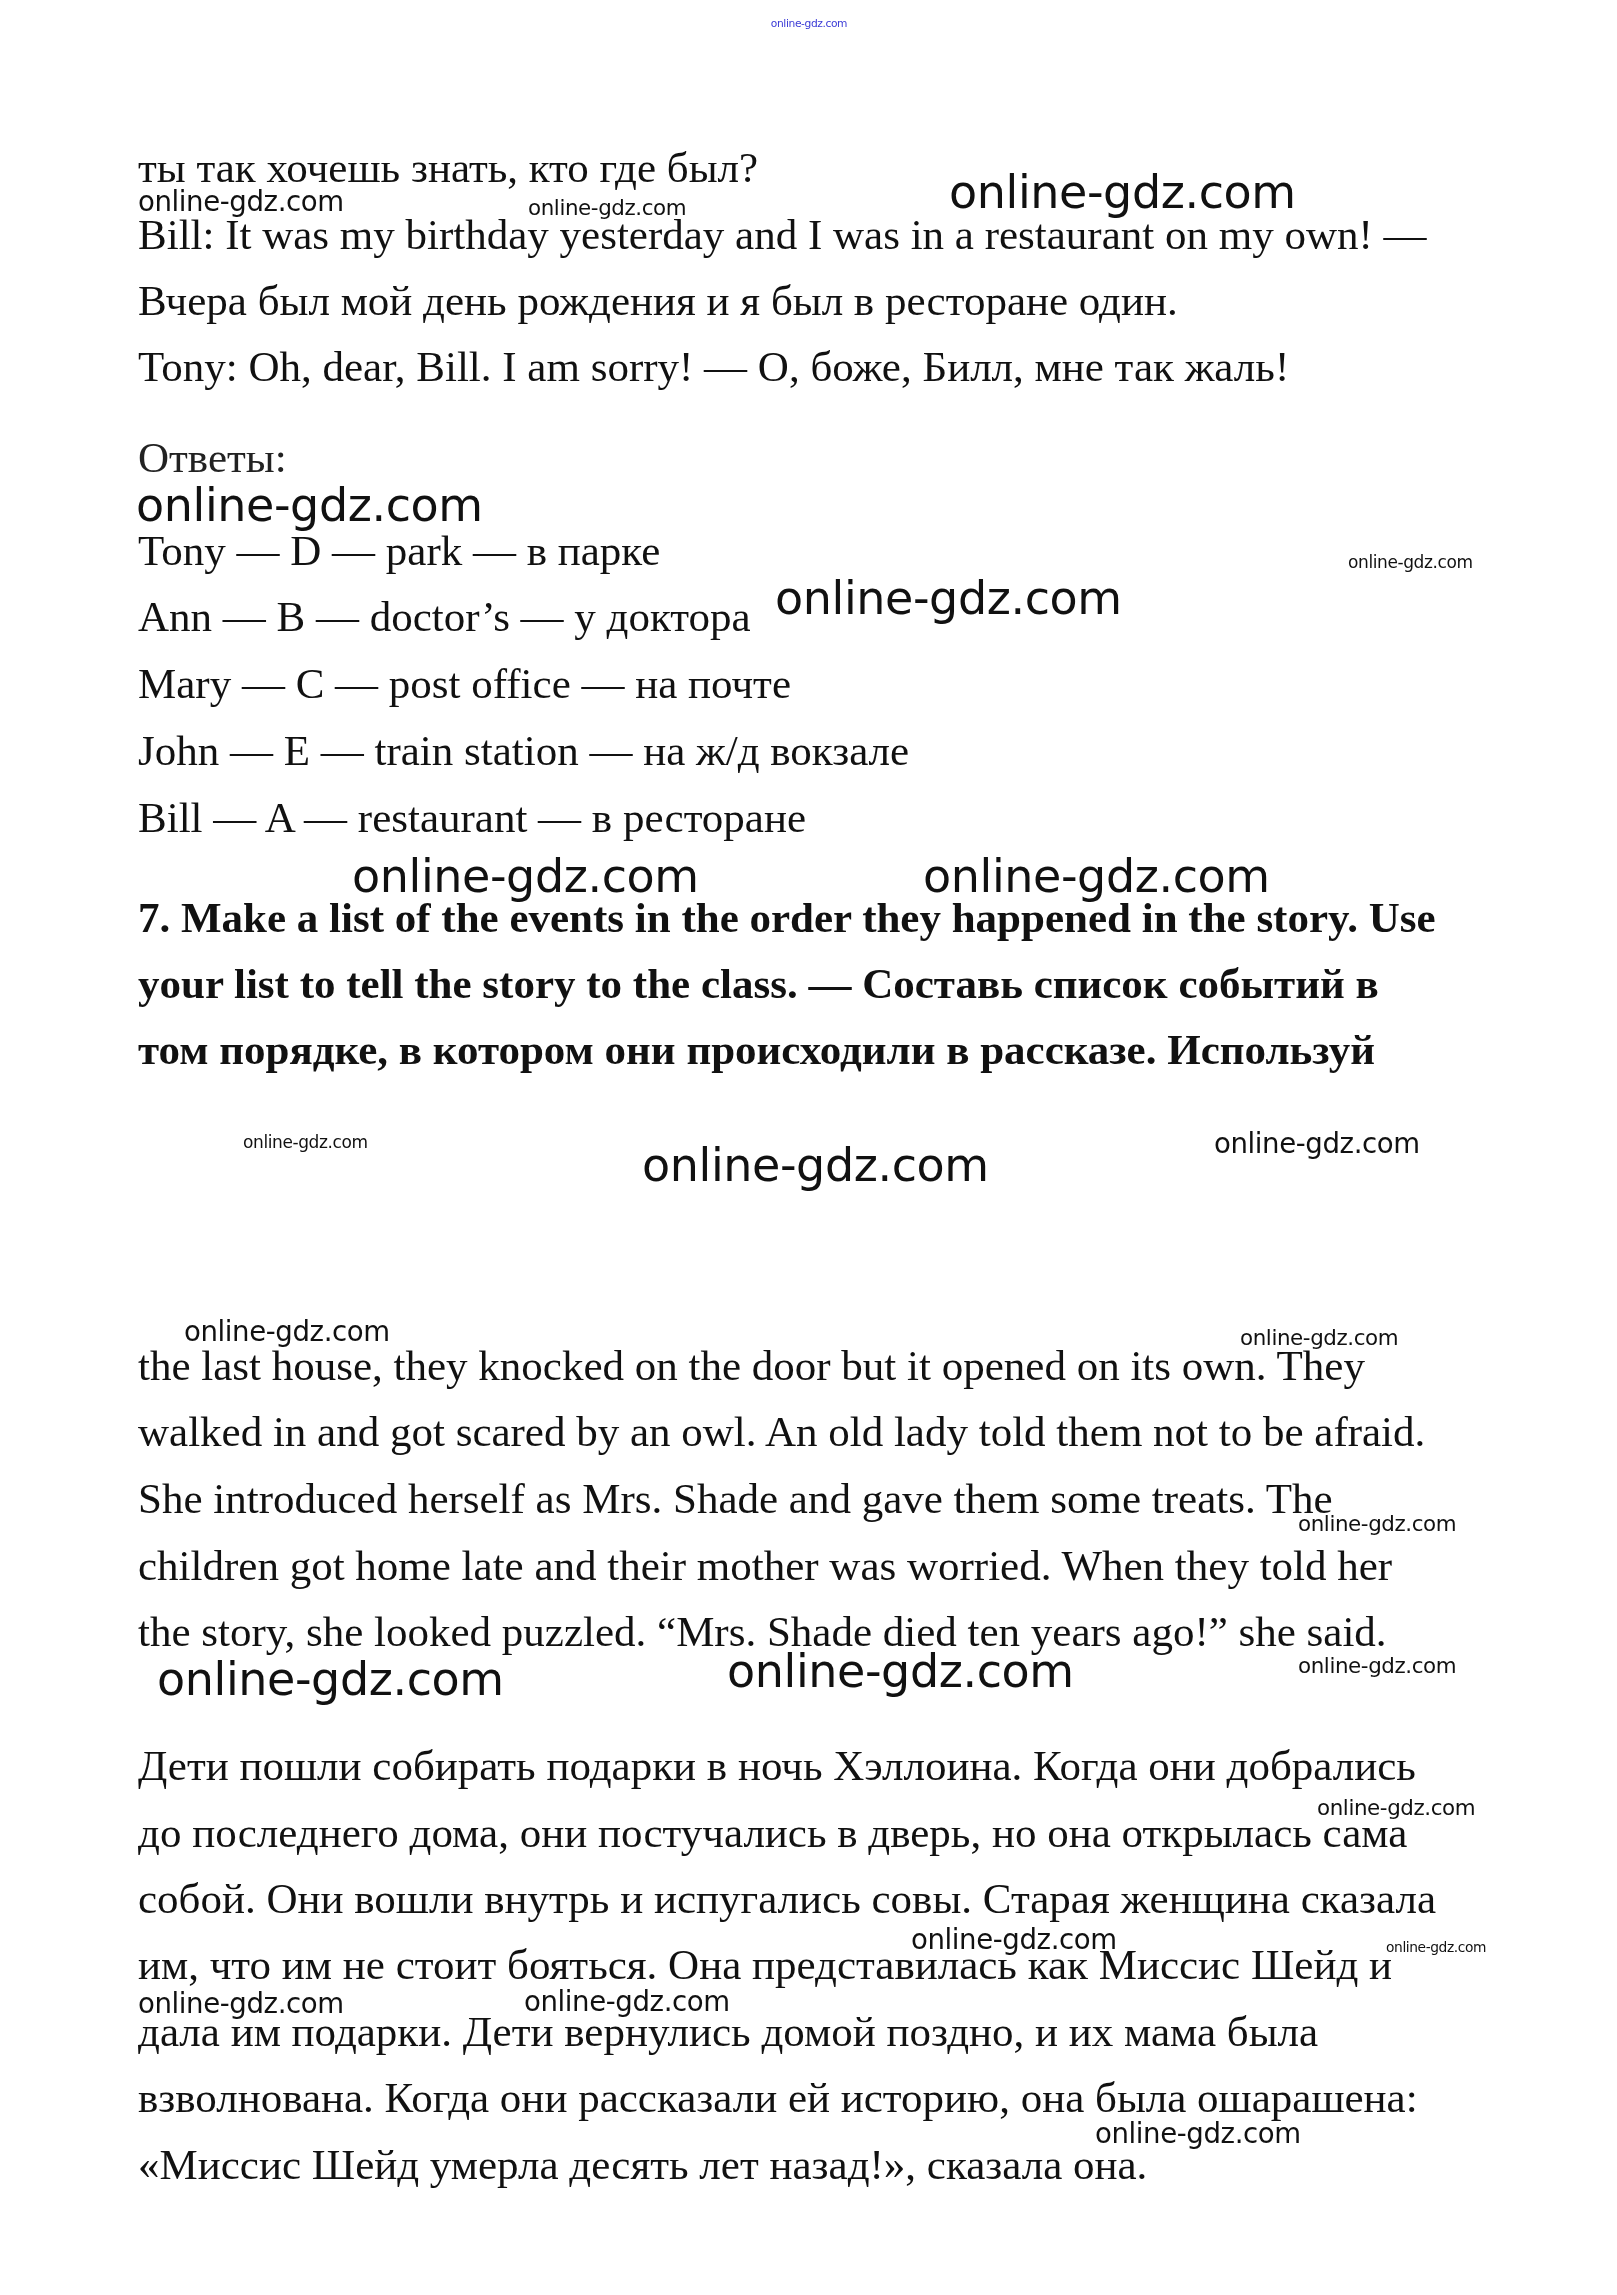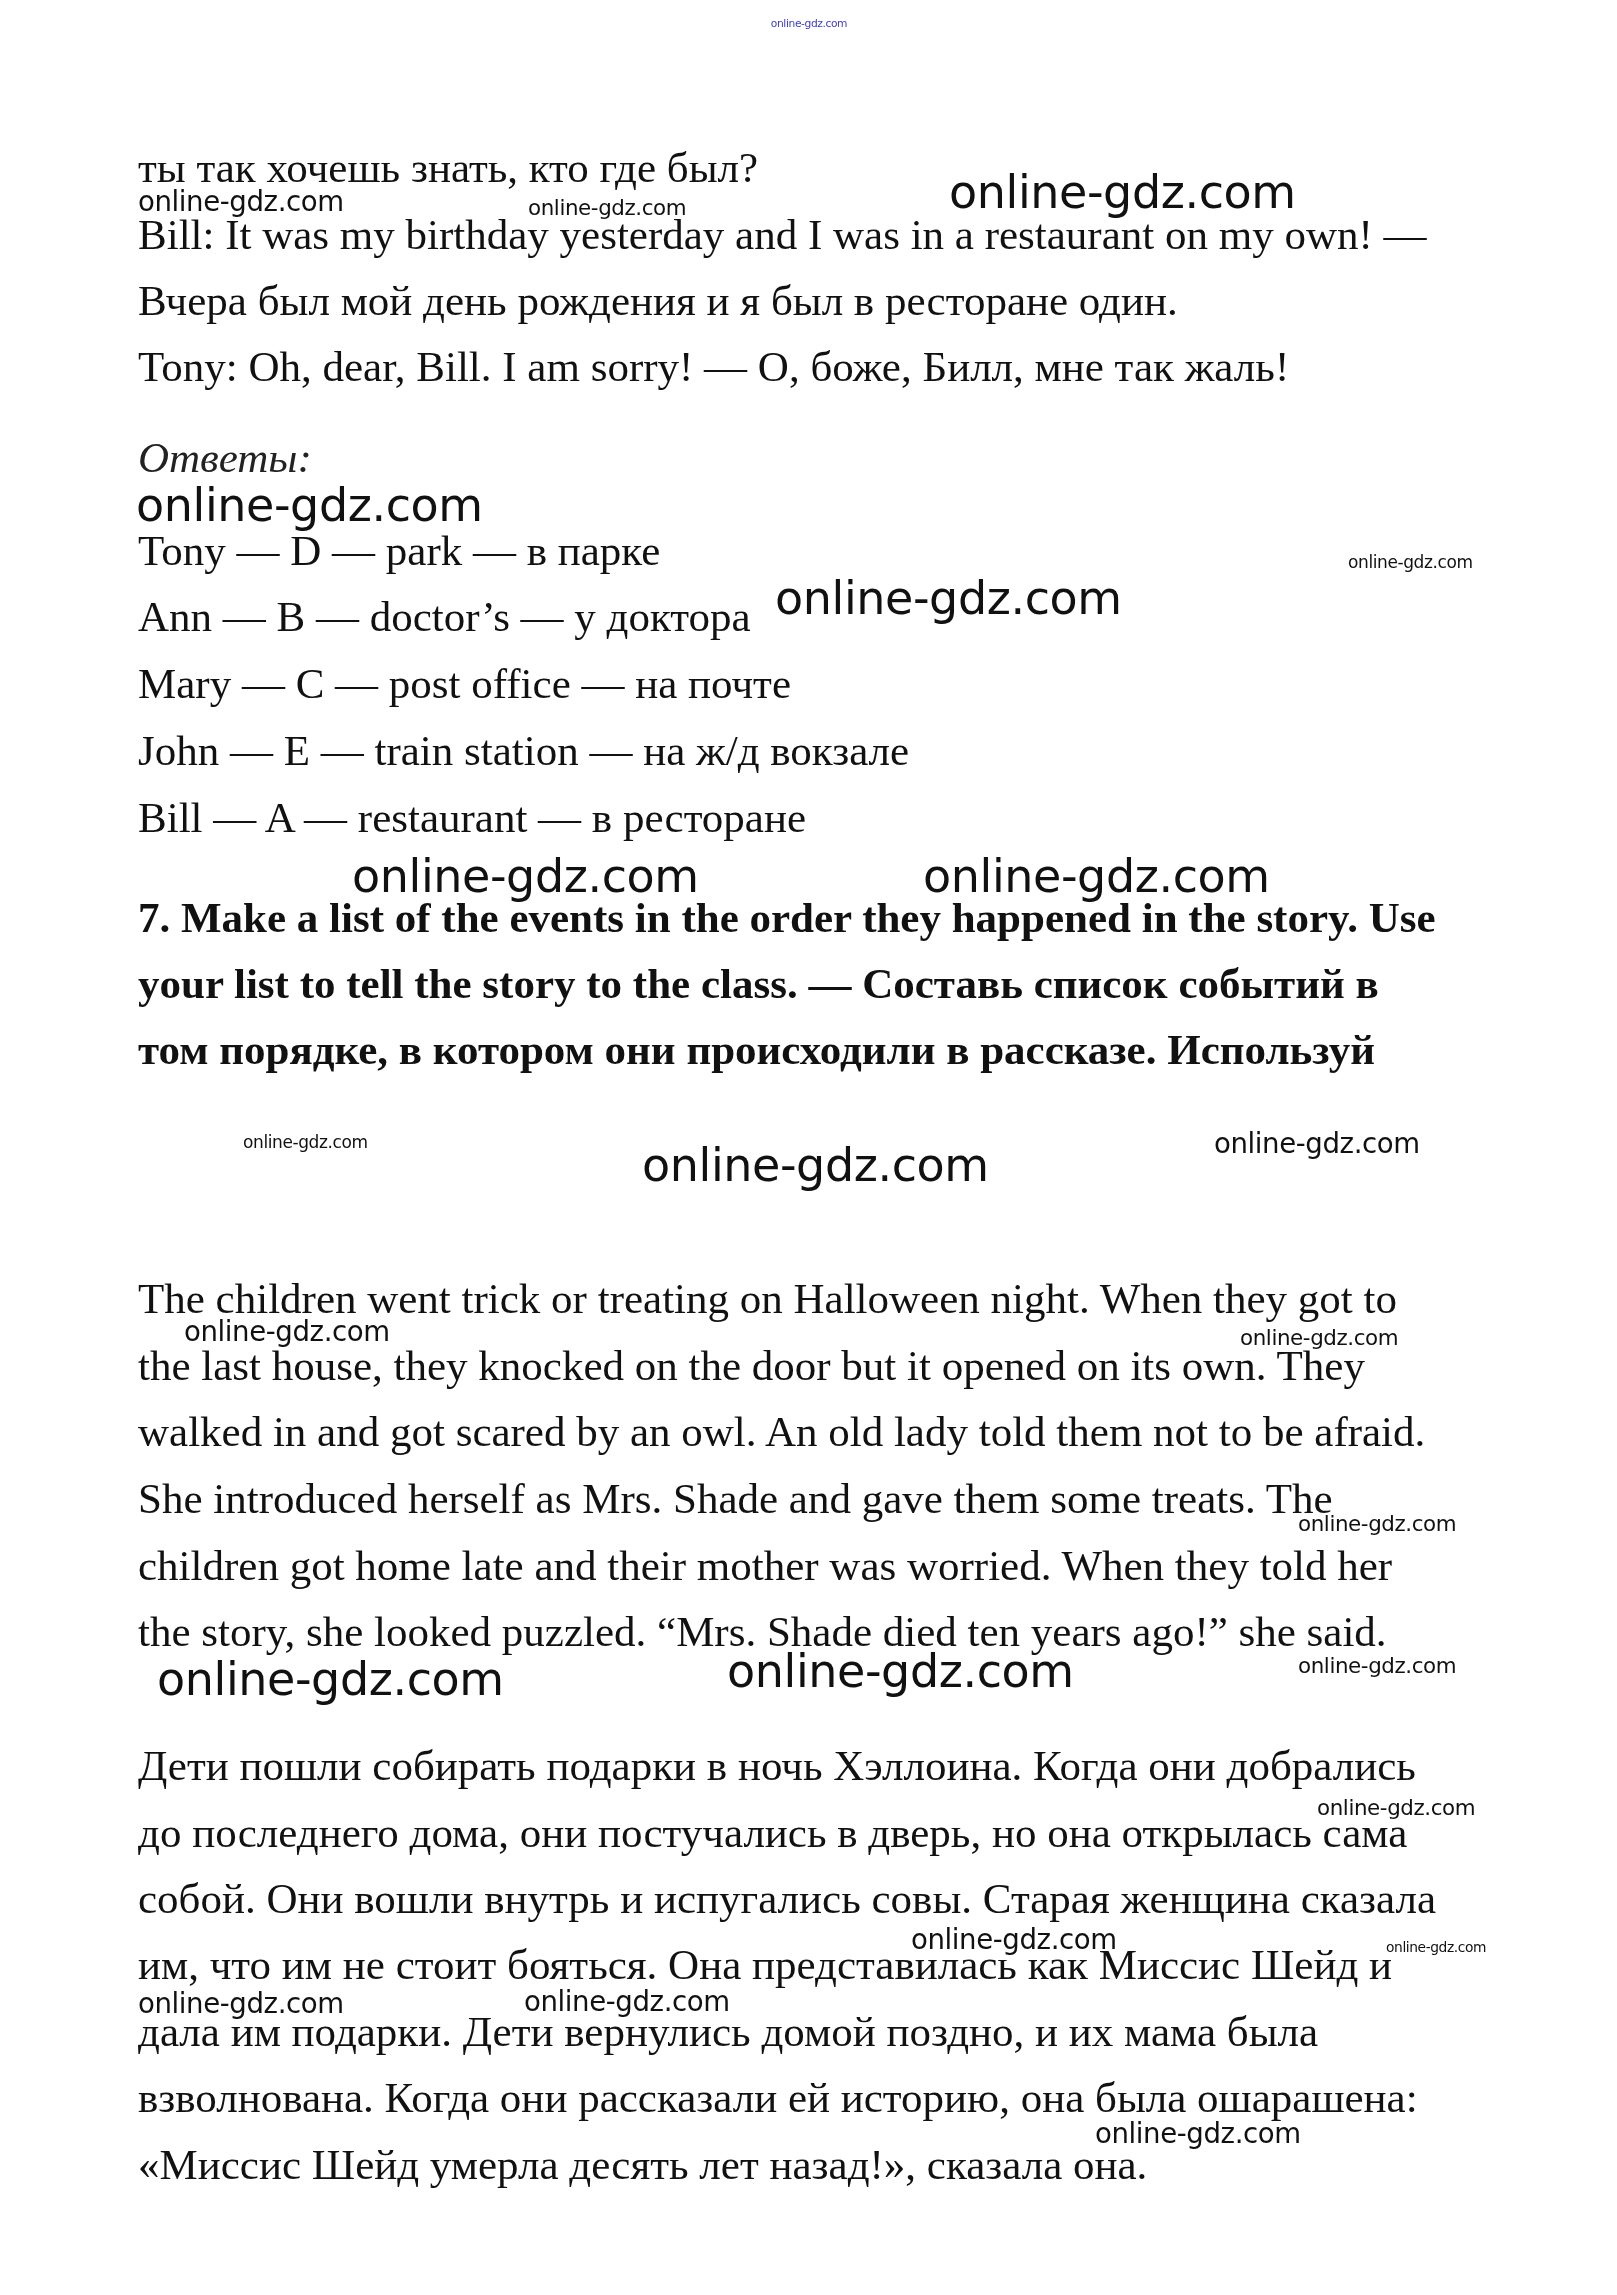--- a/index.html
+++ b/index.html
@@ -4,21 +4,21 @@
 <style>
   html, body { margin: 0; padding: 0; background: #ffffff; }
   body { width: 1618px; height: 2295px; position: relative; overflow: hidden; }
   .page { position: absolute; left: 0; top: 16px; width: 1466px; height: 2295px; background: #fff; }
   .line {
     position: absolute; left: 138px; white-space: nowrap;
     font-family: "Liberation Serif", "DejaVu Serif", serif;
     font-size: 43px; line-height: 43px; color: #111;
   }
   .bold { font-weight: bold; text-align: center; }
-  .ital { font-style: italic; color: #222; }
+  .ital { color: #222; }
   .wm {
     position: absolute; white-space: nowrap;
     font-family: "DejaVu Sans", "Liberation Sans", sans-serif;
     color: #111; letter-spacing: -0.4px;
   }
   .wm-xl { font-size: 46px; line-height: 46px; }
   .wm-m  { font-size: 27.6px; line-height: 27.6px; }
   .wm-s  { font-size: 21.4px; line-height: 21.4px; }
   .wm-xs { font-size: 17px; line-height: 17px; }
   .wm-xxs{ font-size: 13.8px; line-height: 13.8px; }
@@ -40,21 +40,20 @@
   <div class="line" style="top:513px">Tony — D — park — в парке</div>
   <div class="line" style="top:579px">Ann — B — doctor’s — у доктора</div>
   <div class="line" style="top:646px">Mary — C — post office — на почте</div>
   <div class="line" style="top:713px">John — E — train station — на ж/д вокзале</div>
   <div class="line" style="top:780px">Bill — A — restaurant — в ресторане</div>
 
   <div class="line bold" style="top:880px">7. Make a list of the events in the order they happened in the story. Use</div>
   <div class="line bold" style="top:946px">your list to tell the story to the class. — Составь список событий в</div>
   <div class="line bold" style="top:1012px">том порядке, в котором они происходили в рассказе. Используй</div>
 
-  <div class="line" style="top:1261px">The children went trick or treating on Halloween night. When they got to</div>
   <div class="line" style="top:1328px">the last house, they knocked on the door but it opened on its own. They</div>
   <div class="line" style="top:1394px">walked in and got scared by an owl. An old lady told them not to be afraid.</div>
   <div class="line" style="top:1461px">She introduced herself as Mrs. Shade and gave them some treats. The</div>
   <div class="line" style="top:1528px">children got home late and their mother was worried. When they told her</div>
   <div class="line" style="top:1594px">the story, she looked puzzled. “Mrs. Shade died ten years ago!” she said.</div>
 
   <div class="line" style="top:1728px">Дети пошли собирать подарки в ночь Хэллоина. Когда они добрались</div>
   <div class="line" style="top:1795px">до последнего дома, они постучались в дверь, но она открылась сама</div>
   <div class="line" style="top:1861px">собой. Они вошли внутрь и испугались совы. Старая женщина сказала</div>
   <div class="line" style="top:1927px">им, что им не стоит бояться. Она представилась как Миссис Шейд и</div>

